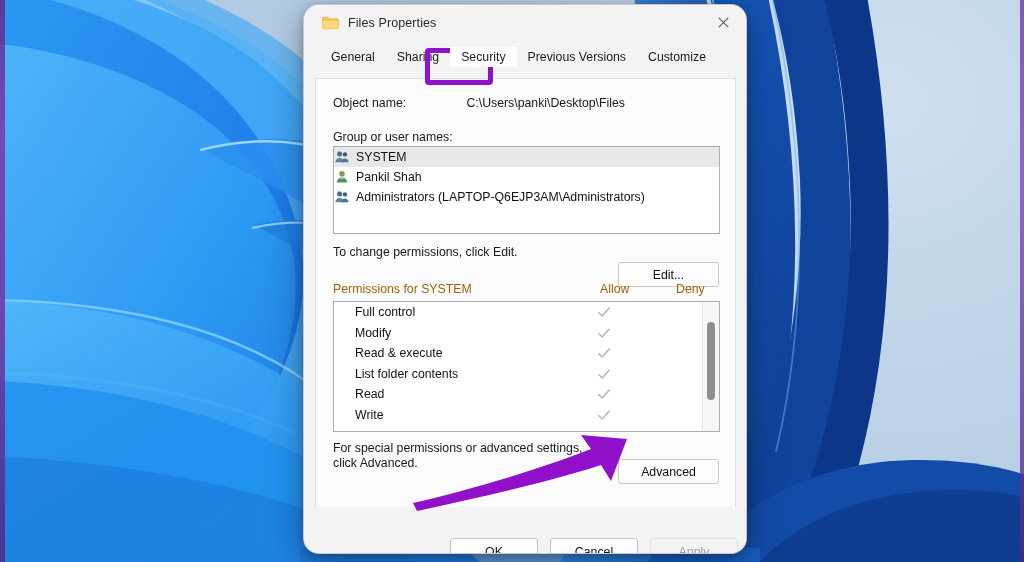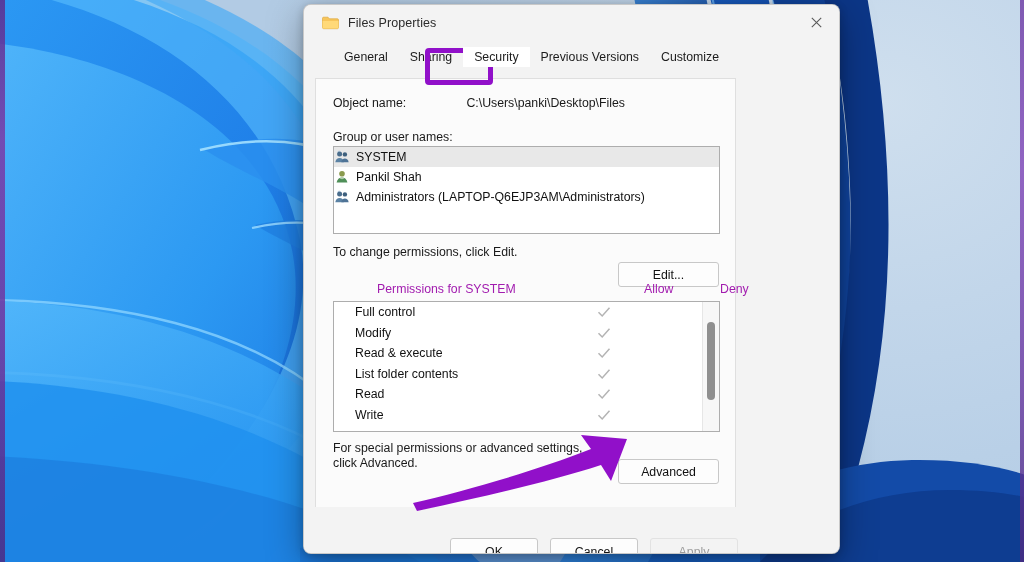--- a/index.html
+++ b/index.html
@@ -46,24 +46,24 @@
     width: 4px;
     background: linear-gradient(180deg, #6e3aa4 0%, #8347b8 30%, #6b3aa0 70%, #4a2a80 100%);
     opacity: .8;
   }
 
   
   #dialog {
     position: absolute;
     left: 303px;
     top: 4px;
-    width: 537px;
+    width: 444px;
     height: 550px;
     background: #f3f3f3;
-    border-radius: 8px;
+    border-radius: 16px;
     box-shadow: 0 10px 36px rgba(0,0,0,.34), 0 2px 8px rgba(0,0,0,.20);
     overflow: hidden;
     border: 1px solid rgba(120,120,120,.35);
     box-sizing: border-box;
   }
 
   .titlebar {
     position: relative;
     height: 38px;
     background: #f3f3f3;
@@ -94,21 +94,21 @@
     justify-content: center;
     color: #5a5a5a;
     font-size: 14px;
     cursor: pointer;
   }
 
   
   .tabstrip {
     position: relative;
     height: 28px;
-    padding-left: 29px;
+    padding-left: 16px;
     display: flex;
     align-items: center;
     gap: 0;
   }
   .tab {
     font-size: 12.3px;
     color: #1c1c1c;
     padding: 3px 11px;
     cursor: pointer;
     white-space: nowrap;
@@ -217,22 +217,21 @@
     width: 101px;
     height: 25px;
   }
 
   .perm-header {
     position: absolute;
     left: 17px;
     top: 203px;
     width: 387px;
     font-size: 12.3px;
-    color: #a21caf;
-    margin-left: 44px;
+    color: #a16207;
   }
   .ph-allow { position: absolute; left: 267px; top: 0; }
   .ph-deny  { position: absolute; left: 343px; top: 0; }
 
   .permbox {
     position: absolute;
     left: 17px;
     top: 222px;
     width: 387px;
     height: 131px;

